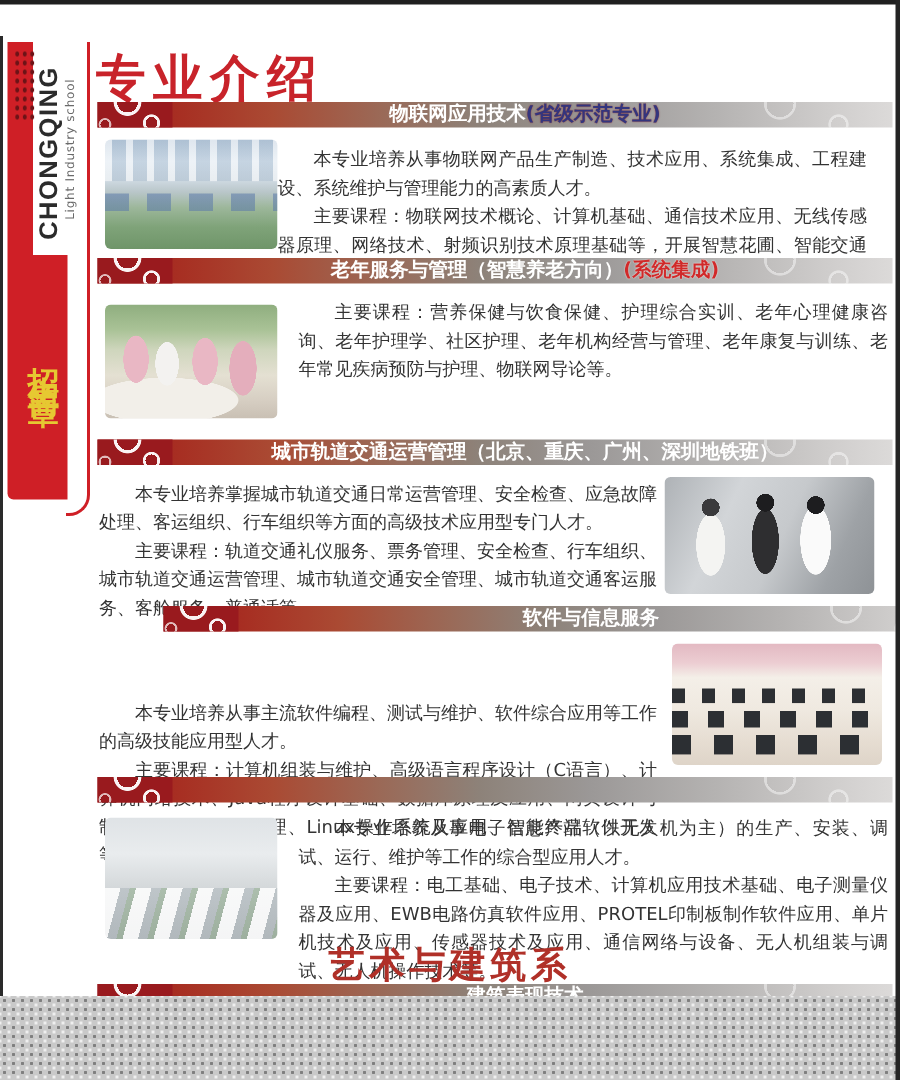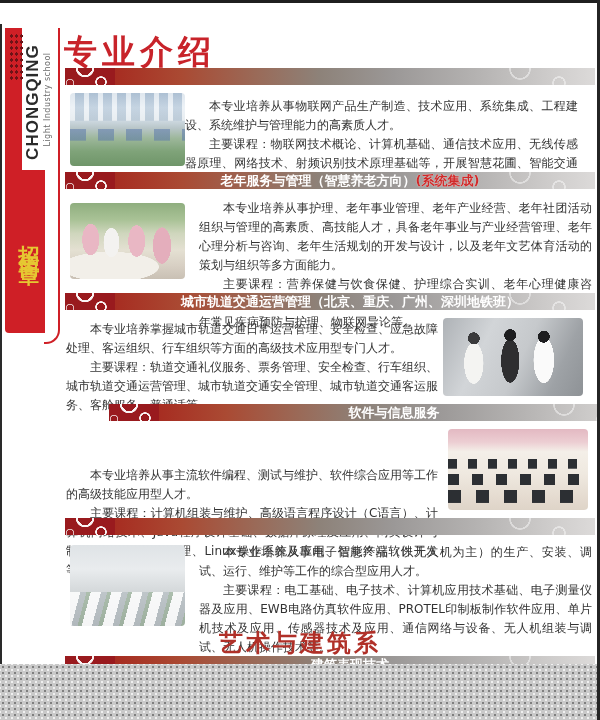--- a/index.html
+++ b/index.html
@@ -114,34 +114,34 @@
   <div class="abs sb-logo-tab"></div>
   <div class="abs sb-logo-main">CHONGQING</div>
   <div class="abs sb-logo-sub">Light Industry school</div>
   <div class="abs sb-banner-text">招生简章</div>
 </div>
 
 <div class="abs page-title">专业介绍</div>
 
 <div class="abs section-bar" style="top:68px;">
   <span class="bar-deco"></span>
+  <span class="bar-title"><span>物联网应用技术</span><span class="badge-blue">(省级示范专业)</span></span>
 </div>
 <div class="abs photo photo-iot" style="left:70px;top:93px;width:115px;height:73px;"></div>
 <div class="abs sec-text" style="left:185px;top:97px;width:393px;height:82px;">
   <p>本专业培养从事物联网产品生产制造、技术应用、系统集成、工程建设、系统维护与管理能力的高素质人才。</p>
   <p>主要课程：物联网技术概论、计算机基础、通信技术应用、无线传感器原理、网络技术、射频识别技术原理基础等，开展智慧花圃、智能交通控制等多个实训项目。</p>
 </div>
 
 <div class="abs section-bar" style="top:172px;">
   <span class="bar-deco"></span>
   <span class="bar-title"><span>老年服务与管理（智慧养老方向）</span><span class="badge-red">(系统集成)</span></span>
 </div>
 <div class="abs photo photo-nurses" style="left:70px;top:203px;width:115px;height:76px;"></div>
 <div class="abs sec-text" style="left:199px;top:199px;width:393px;height:96px;">
-  <p>本专业培养从事护理、老年事业管理、老年产业经营、老年社团活动组织与管理的高素质、高技能人才，具备老年事业与产业经营管理、老年心理分析与咨询、老年生活规划的开发与设计，以及老年文艺体育活动的策划与组织等多方面能力。</p>
   <p>主要课程：营养保健与饮食保健、护理综合实训、老年心理健康咨询、老年护理学、社区护理、老年机构经营与管理、老年康复与训练、老年常见疾病预防与护理、物联网导论等。</p>
 </div>
 
 <div class="abs section-bar" style="top:293px;">
   <span class="bar-deco"></span>
   <span class="bar-title"><span>城市轨道交通运营管理（北京、重庆、广州、深圳地铁班）</span></span>
 </div>
 <div class="abs sec-text" style="left:66px;top:320px;width:372px;height:80px;">
   <p>本专业培养掌握城市轨道交通日常运营管理、安全检查、应急故障处理、客运组织、行车组织等方面的高级技术应用型专门人才。</p>
   <p>主要课程：轨道交通礼仪服务、票务管理、安全检查、行车组织、城市轨道交通运营管理、城市轨道交通安全管理、城市轨道交通客运服务、客舱服务、普通话等。</p>

